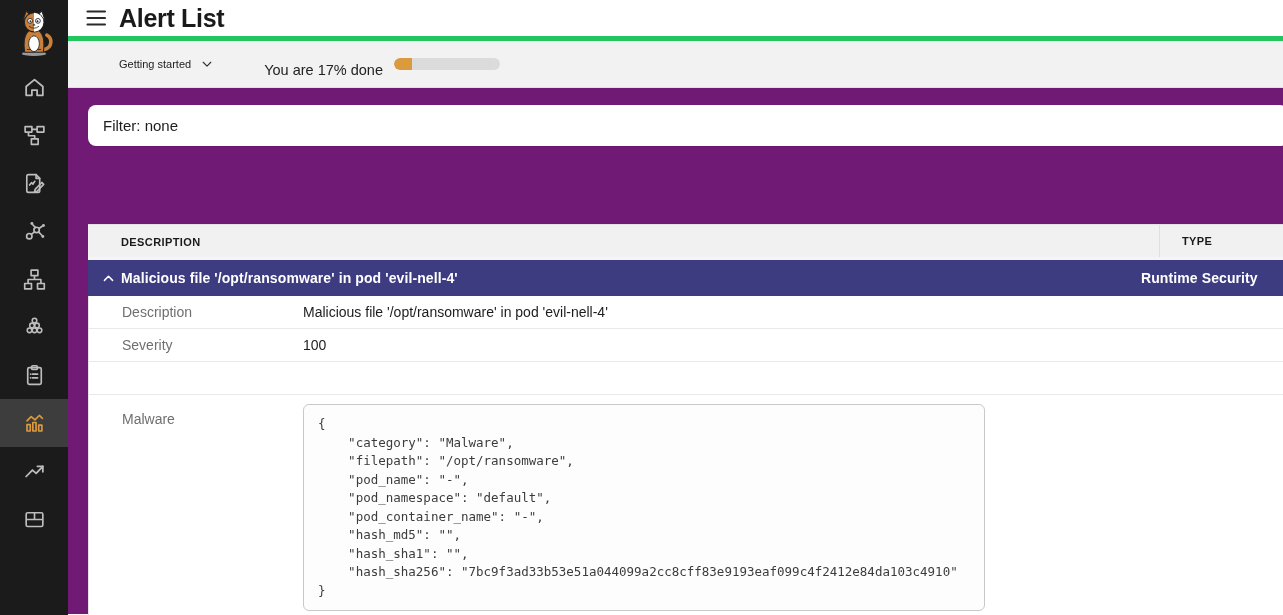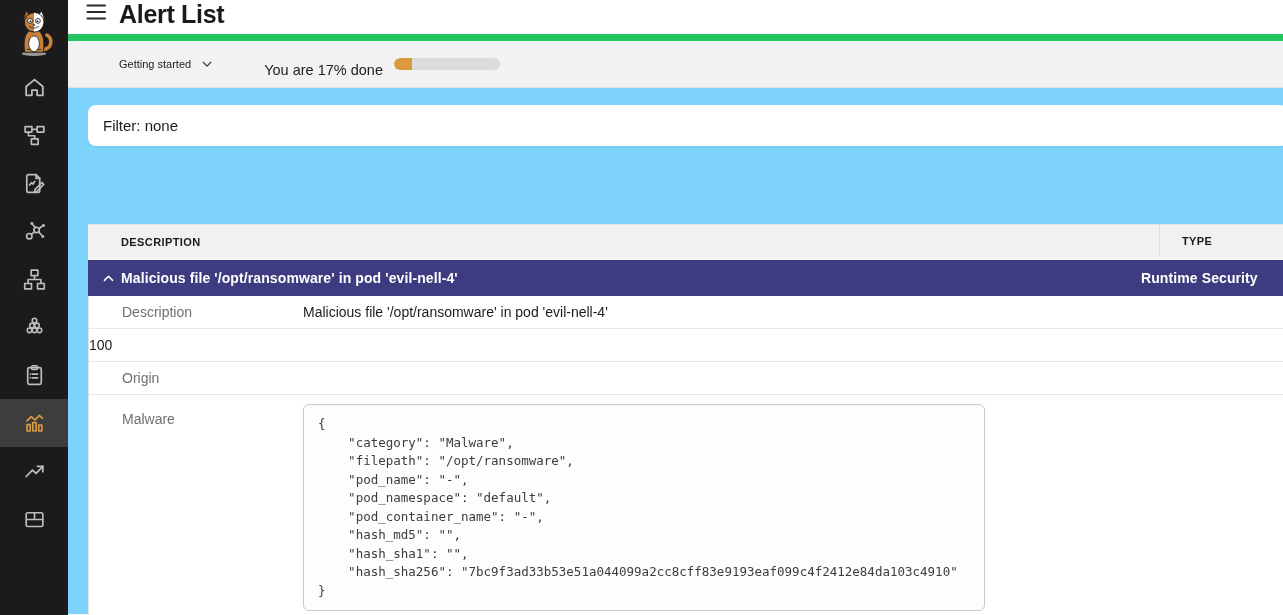--- a/index.html
+++ b/index.html
@@ -24,38 +24,38 @@
   .logo-wrap{width:68px;height:63px;display:flex;align-items:flex-start;justify-content:center;padding-top:8px;}
   .nav-item{
     width:68px;height:48px;display:flex;align-items:center;justify-content:center;
     color:#BDBDBD;cursor:pointer;
   }
   .nav-item svg{width:25px;height:25px;}
   .nav-item.active{background:var(--sb-active);color:var(--accent);}
   
   .main{position:absolute;left:68px;top:0;width:1215px;height:615px;}
   .topbar{
-    height:41px;background:#FFFFFF;border-bottom:7px solid #22c55e;
-    display:flex;padding-left:16px;
+    height:41px;background:#FFFFFF;border-bottom:5px solid #22c55e;
+    display:flex;align-items:center;padding-left:16px;
   }
   .hamburger{width:24px;height:24px;color:#2B2B2B;display:flex;align-items:center;cursor:pointer;}
   .page-title{font-size:25px;font-weight:700;letter-spacing:-0.3px;margin-left:11px;color:#1A1A1A;}
   .subbar{
     height:47px;background:#F2F2F2;border-bottom:1px solid #E1E1E1;
     display:flex;align-items:center;padding-left:51px;
   }
   .gs-dropdown{display:flex;align-items:center;font-size:11px;color:#222;cursor:pointer;}
   .gs-dropdown svg{width:14px;height:14px;margin-left:9px;color:#333;}
   .gs-progress-text{font-size:14.5px;color:#222;margin-left:50px;margin-top:12px;}
   .progress-track{
     width:106px;height:12px;border-radius:6px;background:#DBDBDB;overflow:hidden;margin-left:11px;
   }
   .progress-fill{height:100%;background:var(--accent);border-radius:6px 0 0 6px;}
   
-  .content{position:relative;height:526px;background:#7dd3fc;}
+  .content{position:relative;height:526px;background:#701a75;}
   .filter-card{
     position:absolute;left:20px;top:17px;width:1200px;height:41px;
     background:#FFFFFF;border-radius:8px;box-shadow:0 1px 2px rgba(0,0,0,0.07);
     display:flex;align-items:center;padding-left:15px;font-size:15px;color:#1C1C1C;cursor:pointer;
   }
   .alert-table{position:absolute;left:20px;top:136px;width:1195px;}
   .t-header{
     display:flex;height:33px;background:#F1F1F1;border-top:1px solid #E3E3E3;align-items:center;
   }
   .t-header .col-desc{width:1031px;padding-left:33px;}
@@ -246,24 +246,24 @@
           <span class="row-type-text">Runtime Security</span>
         </div>
       </div>
 
       <div class="details">
         <div class="d-row">
           <span class="d-label">Description</span>
           <span class="d-value">Malicious file '/opt/ransomware' in pod 'evil-nell-4'</span>
         </div>
         <div class="d-row">
+          <span class="d-label">Severity</span>
           <span class="d-value">100</span>
         </div>
         <div class="d-row">
-          <span class="d-label">Origin</span>
         </div>
         <div class="d-row record-row">
           <span class="d-label">Malware</span>
           <div class="record-box">
             <pre>{
     "category": "Malware",
     "filepath": "/opt/ransomware",
     "pod_name": "-",
     "pod_namespace": "default",
     "pod_container_name": "-",

